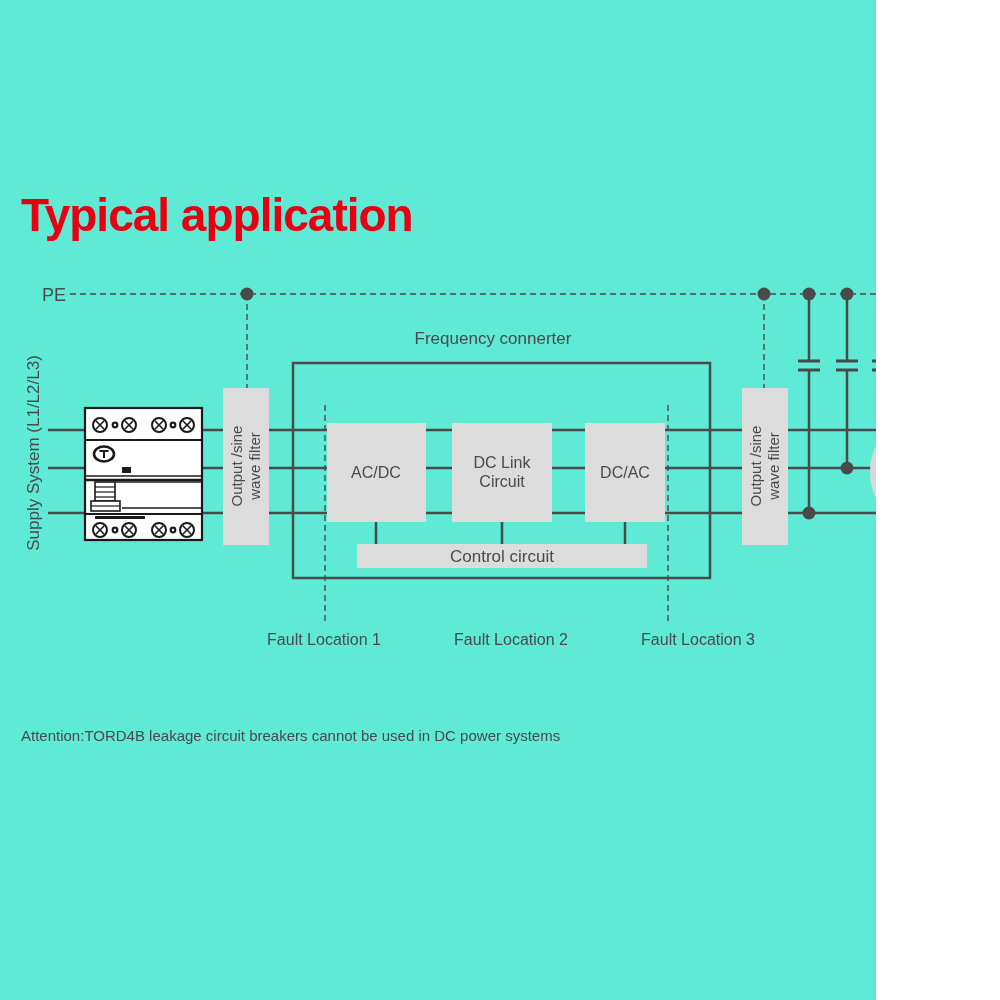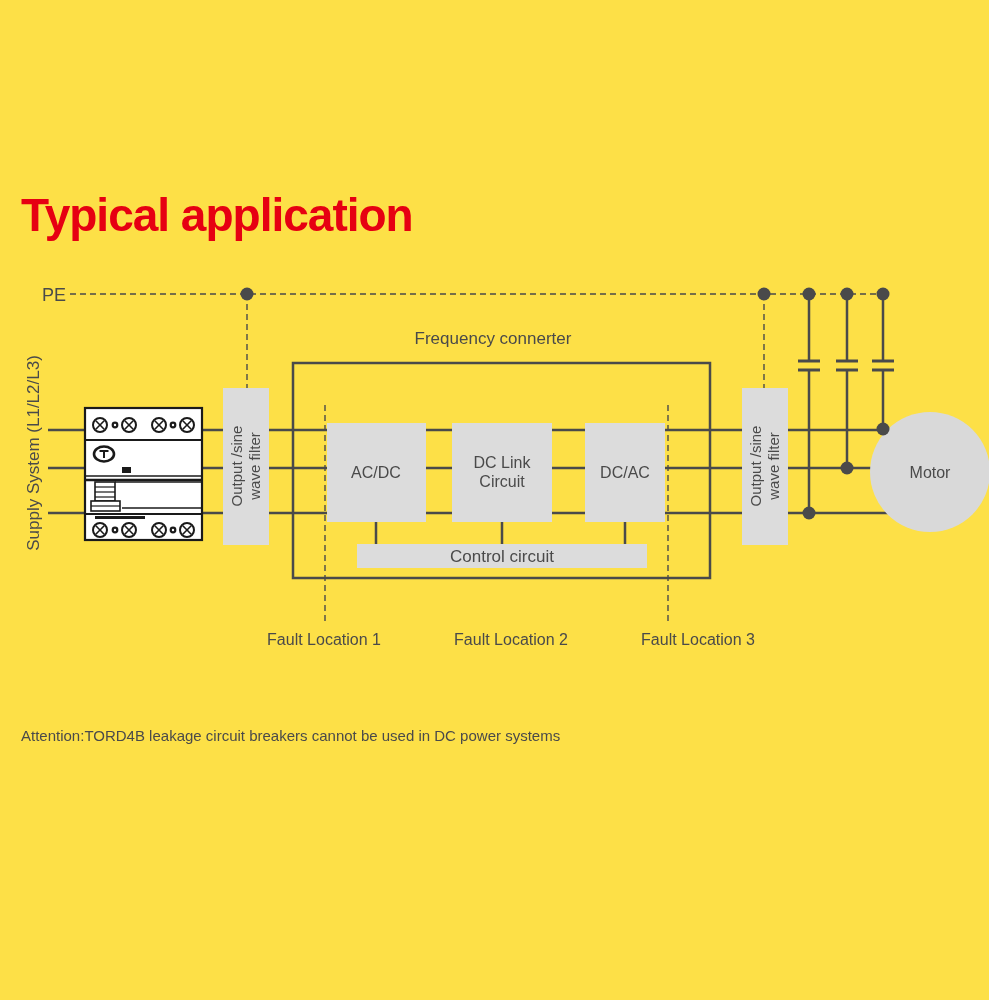--- a/index.html
+++ b/index.html
@@ -1,16 +1,16 @@
 <!DOCTYPE html>
 <html><head>
 <meta charset="utf-8">
 <style>
   html,body{margin:0;padding:0;background:#ffffff;}
-  #stage{position:relative;width:989px;height:1000px;background:#fde047;overflow:hidden;
+  #stage{position:relative;width:876px;height:1000px;background:#5eead4;overflow:hidden;
          font-family:"Liberation Sans", sans-serif;}
   #main-title{position:absolute;left:21px;top:192px;font-size:46px;font-weight:bold;
               letter-spacing:-1px;color:#e60012;line-height:1.0;white-space:nowrap;}
   #attention-note{position:absolute;left:21px;top:727px;font-size:15px;color:#4a4a4a;
               letter-spacing:0px;white-space:nowrap;text-align:right;}
   svg{position:absolute;left:0;top:0;}
   .dline{stroke:#4a4a4a;stroke-width:2.5;fill:none;}
   .dash{stroke:#4a4a4a;stroke-width:1.4;fill:none;stroke-dasharray:6 4;}
   .dot{fill:#4a4a4a;stroke:none;}
   .blk{fill:#dcdcdc;stroke:none;}

